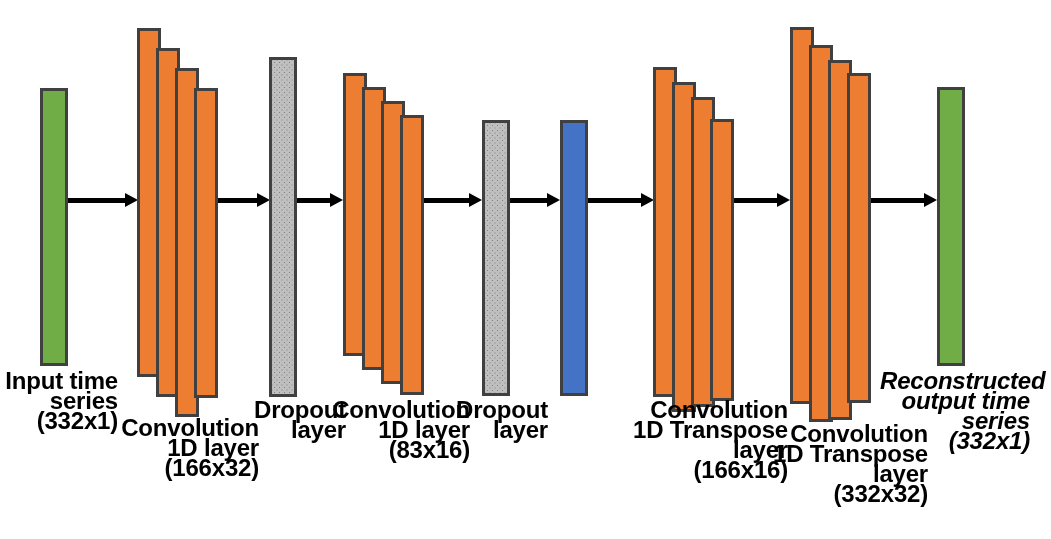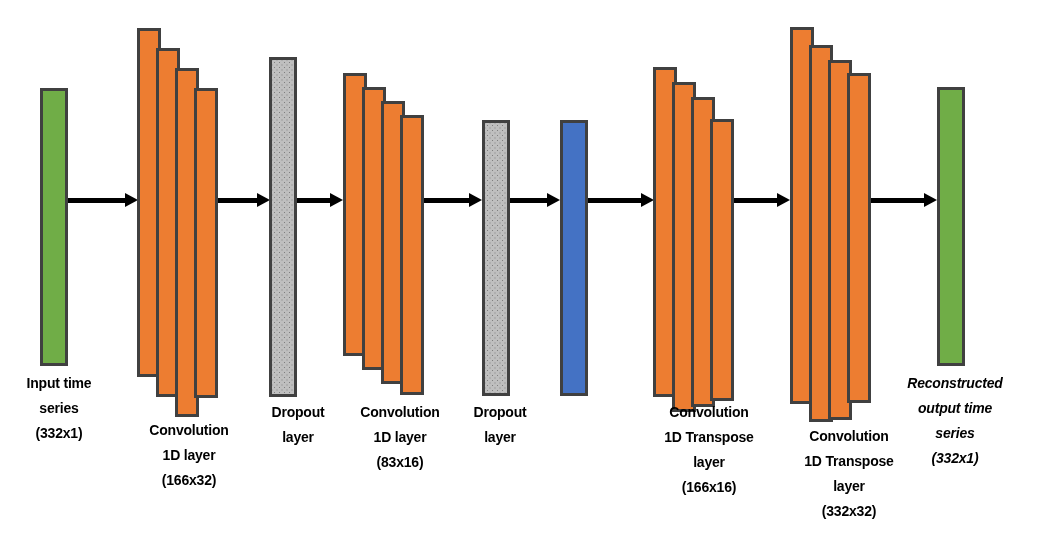--- a/index.html
+++ b/index.html
@@ -46,24 +46,24 @@
   .arrow .head {
     position: absolute;
     top: -7px;
     width: 0; height: 0;
     border-top: 7px solid transparent;
     border-bottom: 7px solid transparent;
     border-left: 13px solid #000000;
   }
   .caption {
     position: absolute;
-    text-align: center;
+    text-align: right;
     font-weight: bold;
-    font-size: 14px;
-    line-height: 25px;
+    font-size: 24px;
+    line-height: 20px;
     color: #000000;
     letter-spacing: -0.2px;
     white-space: pre-line;
   }
 </style>
 </head>
 <body>
 
 <div id="diagram">
 

